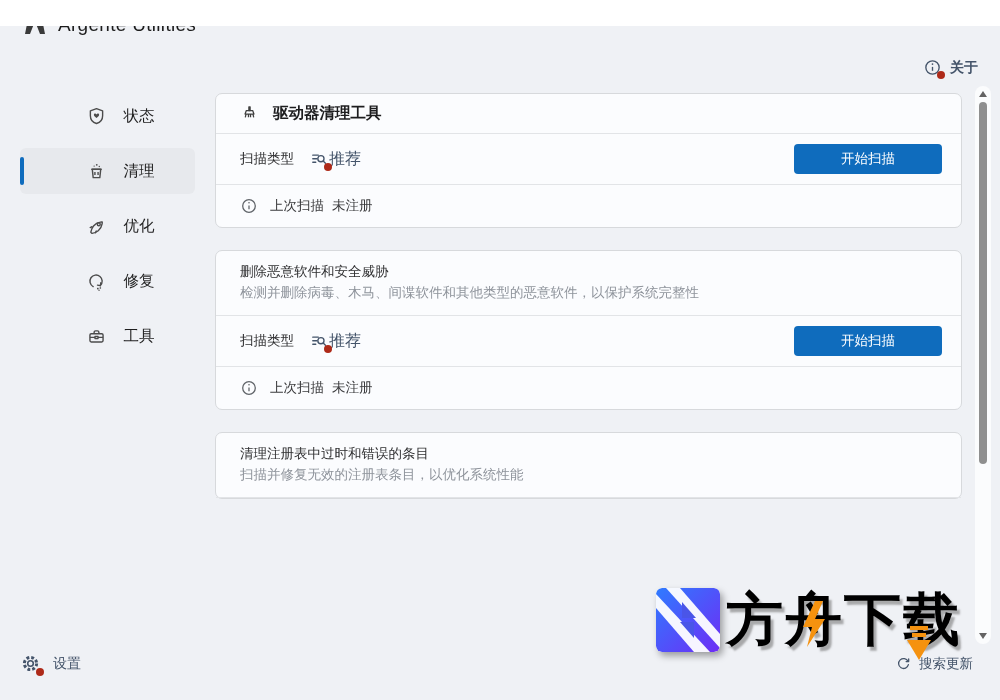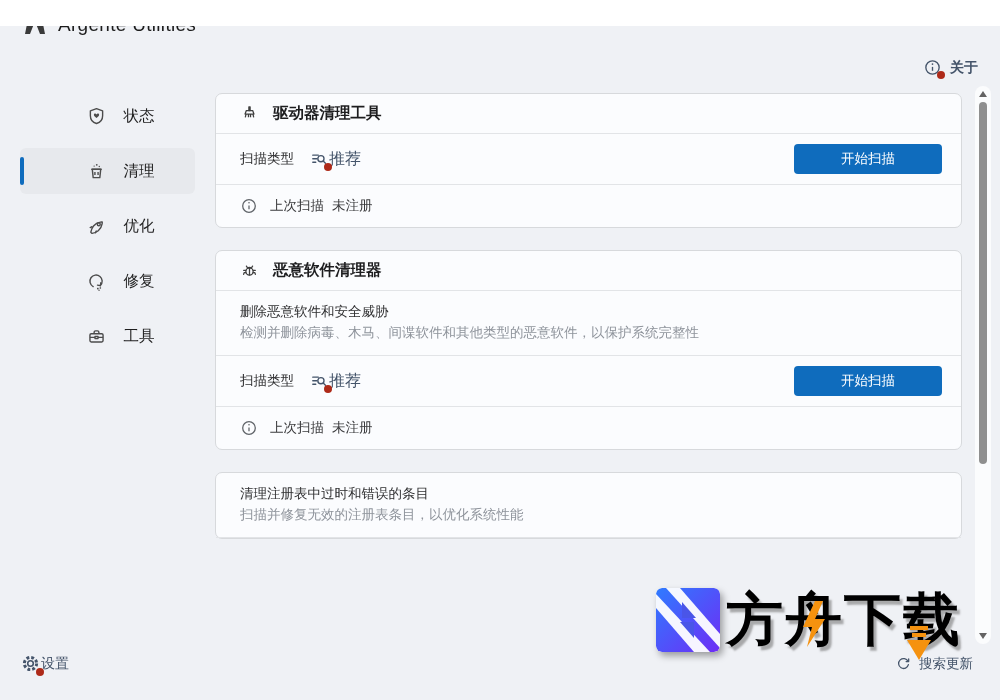--- a/index.html
+++ b/index.html
@@ -49,21 +49,21 @@
   .last-value { font-size:13.5px; color:#3a3a3c; margin-left:-4px; }
 
   
   .scrollbar { position:absolute; left:975px; top:86px; width:16px; height:558px; background:#fbfcfd; border-radius:8px; z-index:15; }
   .sb-up, .sb-down { position:absolute; left:4px; width:0; height:0; border-left:4px solid transparent; border-right:4px solid transparent; }
   .sb-up { top:5px; border-bottom:6px solid #636363; }
   .sb-down { bottom:5px; border-top:6px solid #636363; }
   .sb-thumb { position:absolute; left:4px; top:16px; width:8px; height:362px; background:#8f8f8f; border-radius:4px; }
 
   
-  .settings-row { position:absolute; left:20px; top:653px; display:flex; align-items:center; gap:0; z-index:10; }
+  .settings-row { position:absolute; left:20px; top:653px; display:flex; align-items:center; gap:12px; z-index:10; }
   .updates-row { position:absolute; left:895px; top:655px; display:flex; gap:7px; z-index:10; }
   .updates-row .slate-label { font-size:13.5px; }
 
   
   .watermark { position:absolute; left:0; top:0; width:1000px; height:700px; pointer-events:none; z-index:40; }
   .wm-logo { position:absolute; left:656px; top:588px; width:64px; height:64px; border-radius:6px; box-shadow:3px 4px 7px rgba(0,0,0,0.35); }
   .wm-text { position:absolute; left:726px; top:582px; font-size:57px; font-weight:bold; color:#000000; letter-spacing:2px; text-shadow:3px 4px 2px rgba(110,110,110,0.55); white-space:nowrap; }
   .wm-bolt { position:absolute; left:801px; top:601px; }
   .wm-arrow { position:absolute; left:903px; top:626px; }
 
@@ -187,32 +187,20 @@
           <path d="M12 11.2 v5"></path>
           <circle cx="12" cy="7.6" r="1.1" fill="#5f6368" stroke="none"></circle>
         </svg>
       </span>
       <span class="last-label">上次扫描</span>
       <span class="last-value">未注册</span>
     </div>
   </section>
 
   <section class="card">
-    <div class="card-header">
-      <span>
-        <svg width="19" height="19" viewBox="0 0 24 24" fill="none" stroke="#3f3f3f" stroke-width="1.6" stroke-linecap="round" stroke-linejoin="round">
-          <circle cx="12" cy="13.2" r="4.6"></circle>
-          <path d="M9.6 9.3 a3.1 3.1 0 0 1 4.8 0"></path>
-          <path d="M9.6 8.9 L8.1 6.4 M14.4 8.9 L15.9 6.4"></path>
-          <path d="M12 9 v8.6"></path>
-          <path d="M7.4 11.8 H4.6 M7.4 14.6 H5.2 L4.6 17 M16.6 11.8 H19.4 M16.6 14.6 H18.8 L19.4 17"></path>
-        </svg>
-      </span>
-      <span class="card-title">恶意软件清理器</span>
-    </div>
     <div class="card-desc">
       <div class="desc-primary">删除恶意软件和安全威胁</div>
       <div class="desc-secondary">检测并删除病毒、木马、间谍软件和其他类型的恶意软件，以保护系统完整性</div>
     </div>
     <div class="scan-row">
       <span class="scan-label">扫描类型</span>
       <span class="icon-badge scan-filter">
         <svg width="19" height="19" viewBox="0 0 24 24" fill="none" stroke="#44546a" stroke-width="1.7" stroke-linecap="round">
           <path d="M3.5 6.5 h7 M3.5 11 h5.3 M3.5 15.5 h3.8"></path>
           <circle cx="13.8" cy="11" r="3.9"></circle>

